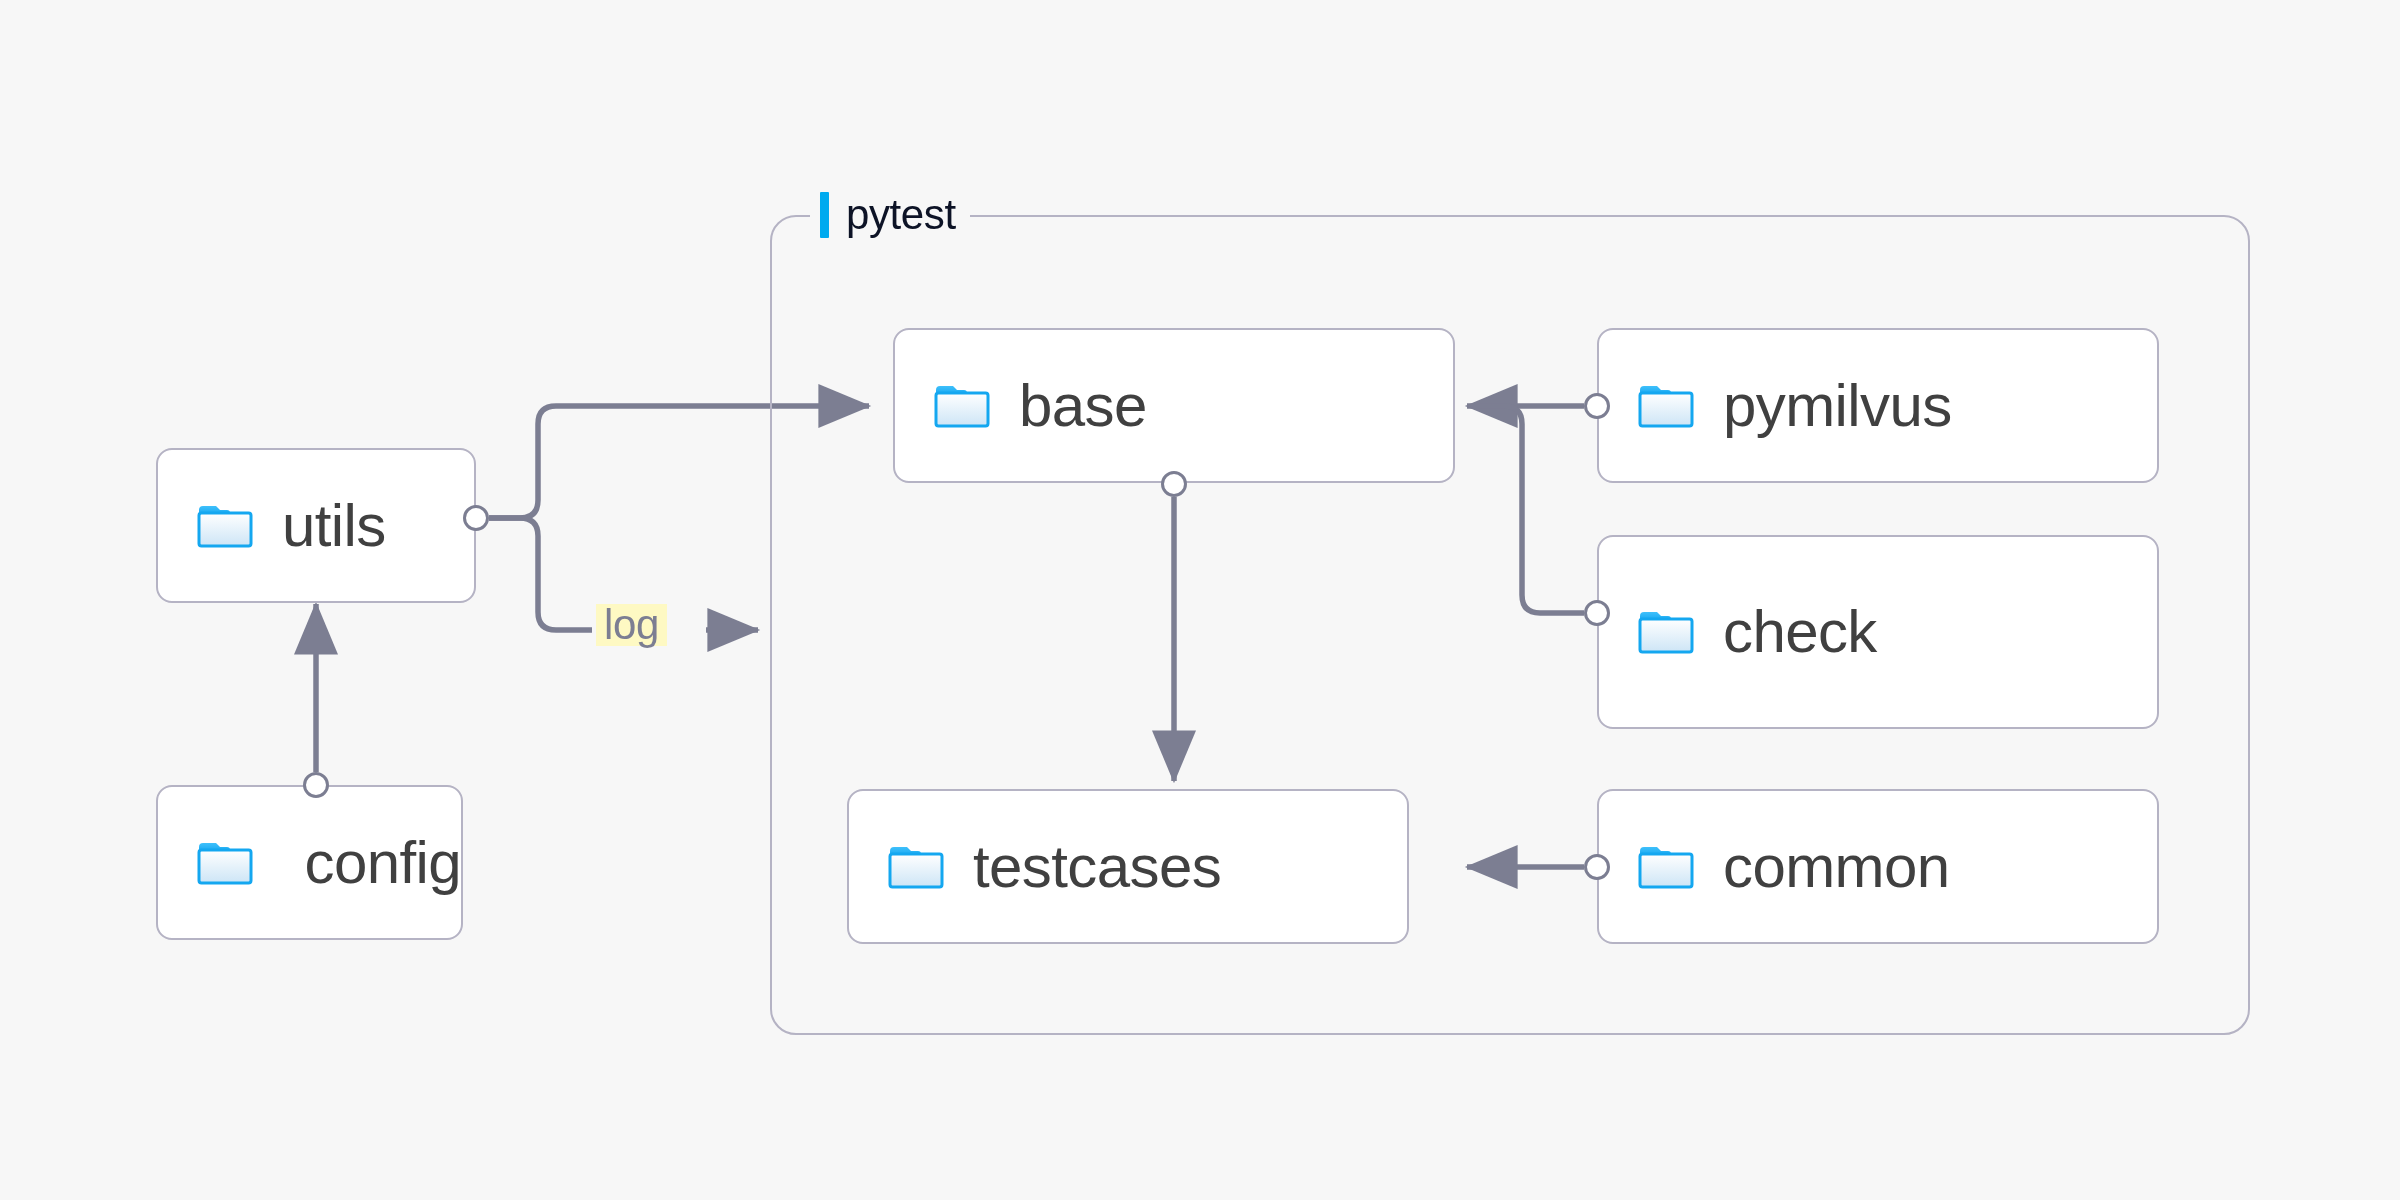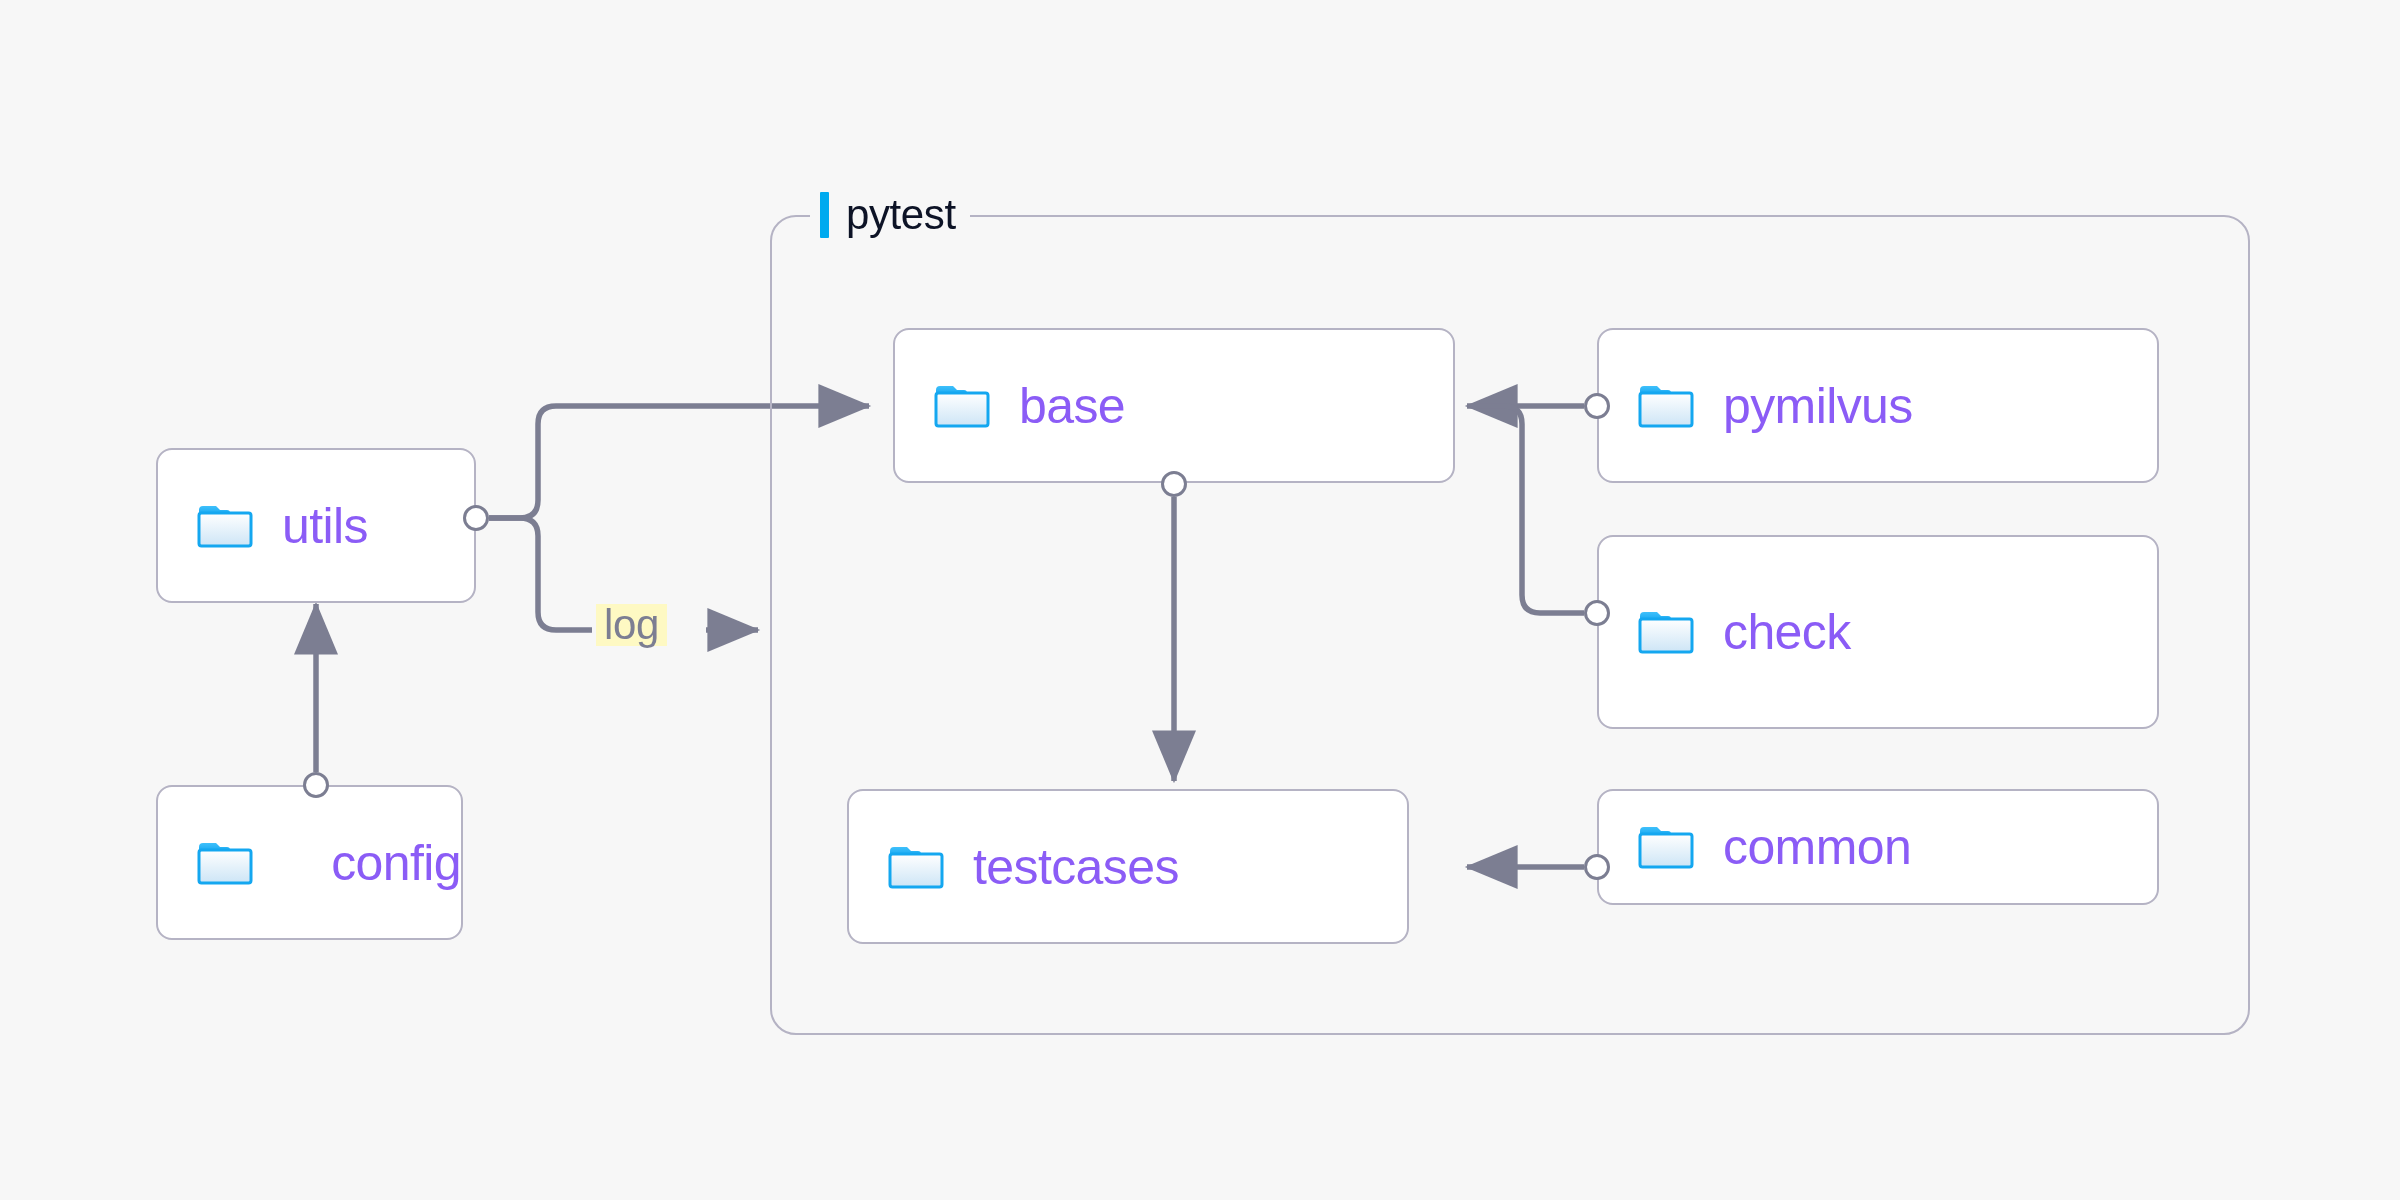--- a/index.html
+++ b/index.html
@@ -69,22 +69,22 @@
     box-sizing: border-box;
     background: #ffffff;
     border: 2.5px solid #b5b3c4;
     border-radius: 16px;
     display: flex;
     align-items: center;
     padding-left: 38px;
     gap: 28px;
   }
   .node-label {
-    font-size: 50px;
-    color: #8b5cf6;
+    font-size: 60px;
+    color: #404040;
     letter-spacing: -0.6px;
     white-space: nowrap;
     line-height: 1;
   }
 
   
   .folder-icon {
     flex: 0 0 auto;
     width: 58px;
     height: 50px;
@@ -204,21 +204,21 @@
   </div>
 
   <div class="node" style="left:1597px; top:535px; width:562px; height:194px;">
     <svg class="folder-icon" viewBox="0 0 58 50">
       <path d="M3 9 q0-4 4-4 h13 l4 4 h7 q3 0 3 3 v3 h-31 z" fill="url(#folderTabGrad)"></path>
       <rect x="3" y="12" width="52" height="33" rx="2.5" fill="url(#folderGrad)" stroke="#14a7f0" stroke-width="3"></rect>
     </svg>
     <span class="node-label">check</span>
   </div>
 
-  <div class="node" style="left:1597px; top:789px; width:562px; height:116px;">
+  <div class="node" style="left:1597px; top:789px; width:562px; height:155px;">
     <svg class="folder-icon" viewBox="0 0 58 50">
       <path d="M3 9 q0-4 4-4 h13 l4 4 h7 q3 0 3 3 v3 h-31 z" fill="url(#folderTabGrad)"></path>
       <rect x="3" y="12" width="52" height="33" rx="2.5" fill="url(#folderGrad)" stroke="#14a7f0" stroke-width="3"></rect>
     </svg>
     <span class="node-label">common</span>
   </div>
 
   <div class="port" style="left:463px;  top:505px;"></div>
   <div class="port" style="left:303px;  top:772px;"></div>
   <div class="port" style="left:1161px; top:471px;"></div>

